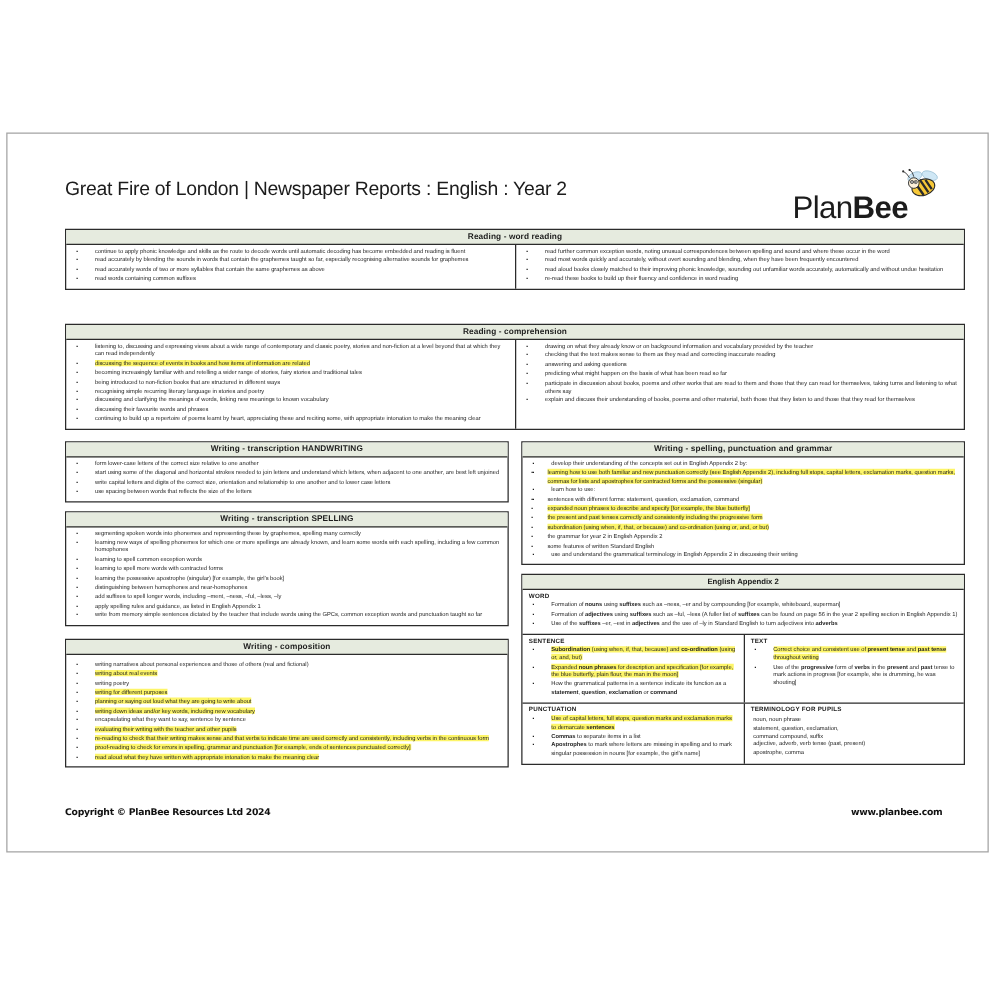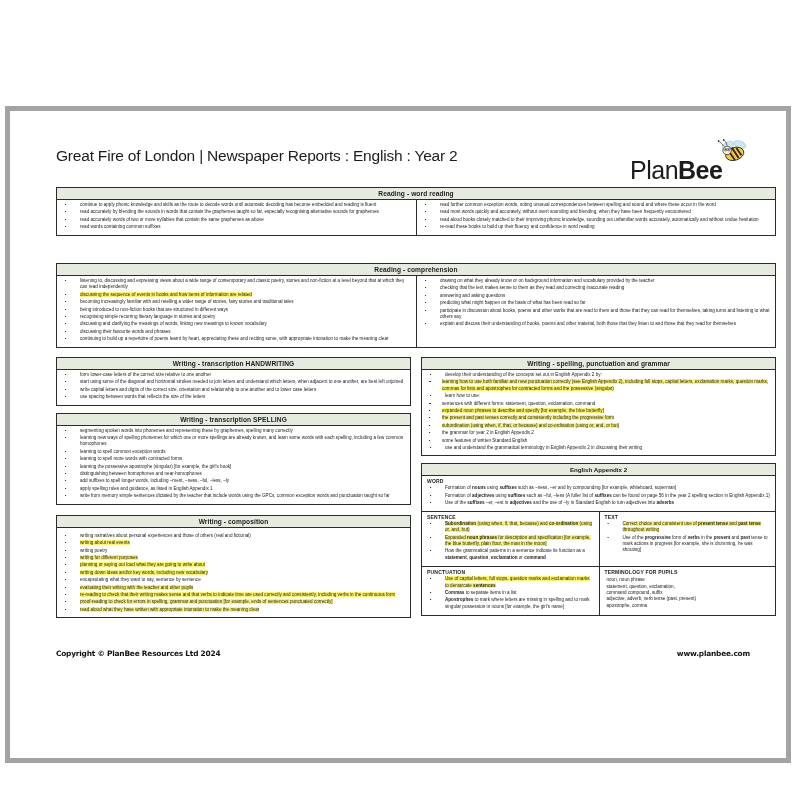--- a/index.html
+++ b/index.html
@@ -2,22 +2,22 @@
 <html><head>
 <meta charset="utf-8">
 <style>
   html,body{margin:0;padding:0;}
   body{
     width:800px;height:800px;background:#ffffff;
     font-family:"Liberation Sans", sans-serif;
     color:#1a1a1a;overflow:hidden;
   }
   .page{
-    position:absolute;left:5px;top:106px;width:786px;height:657px;
-    border:5px solid #a3a3a3;background:#fff;box-sizing:border-box;
+    position:absolute;left:5px;top:106px;width:786px;height:576px;
+    border:1px solid #a3a3a3;background:#fff;box-sizing:border-box;
   }
   .header{
     position:absolute;left:46px;top:30px;right:18px;height:44px;
   }
   .title{
     position:absolute;left:0;top:6px;
     font-size:15.5px;font-weight:400;letter-spacing:-0.2px;color:#1c1c1c;
     white-space:nowrap;
   }
   .logo{

